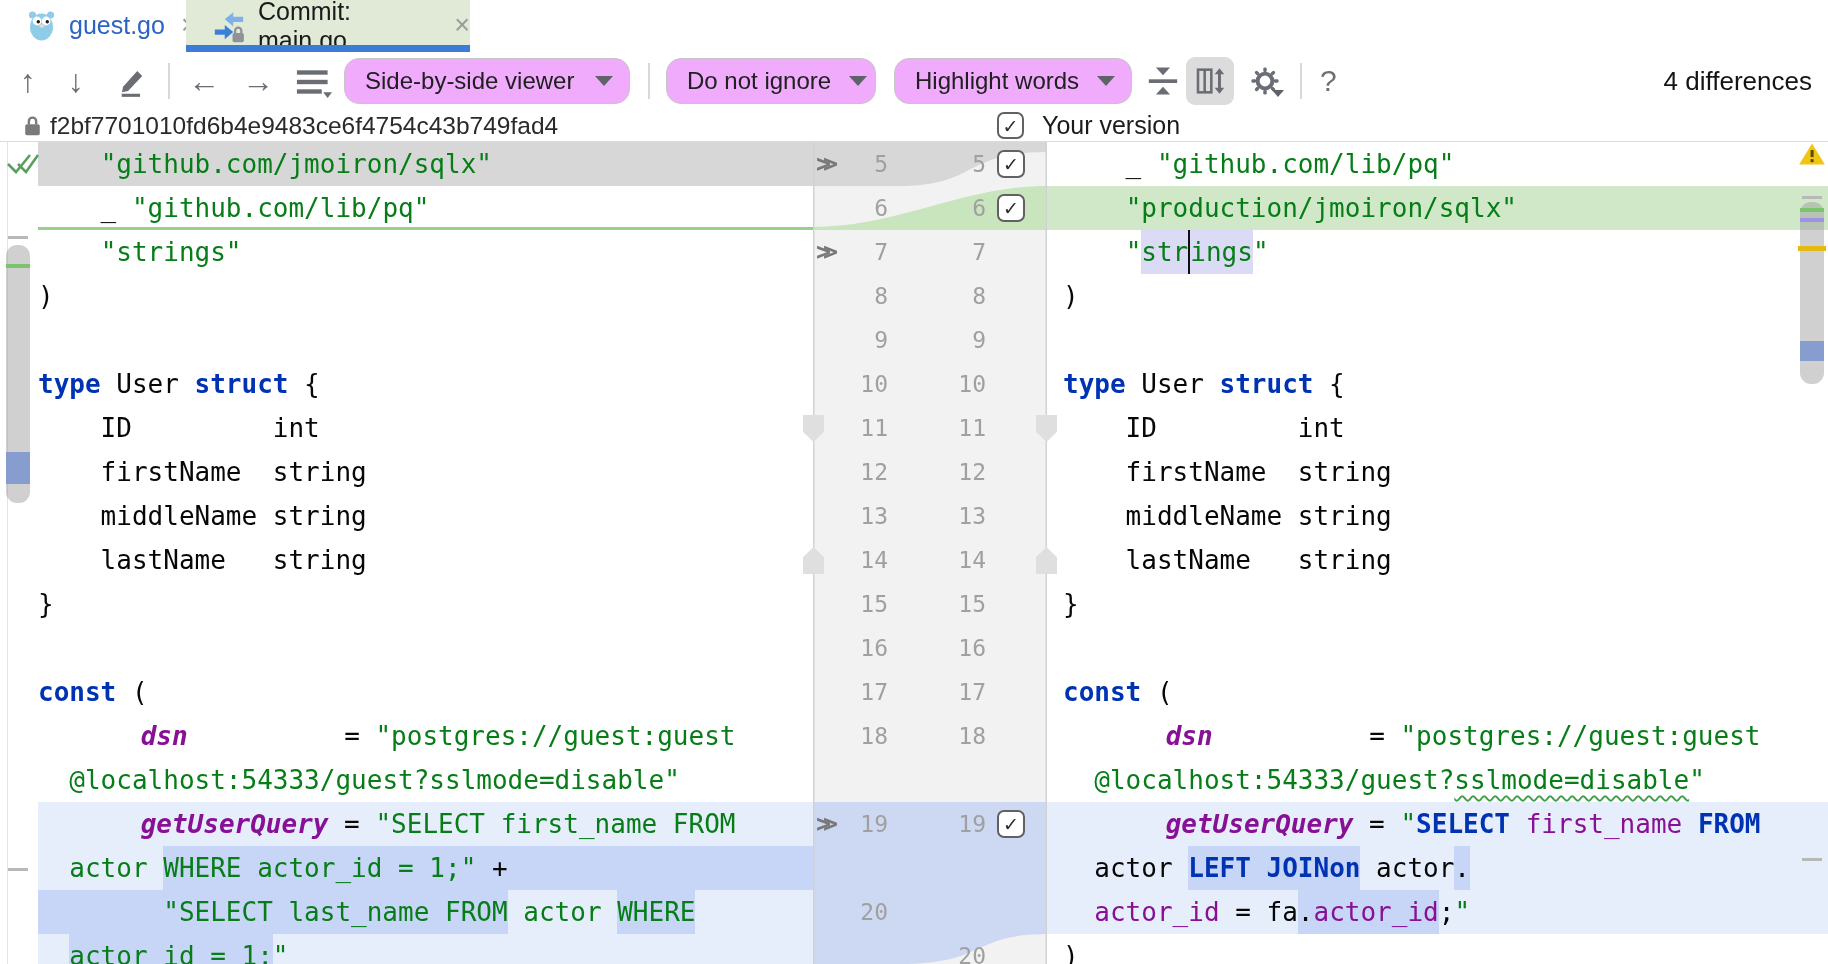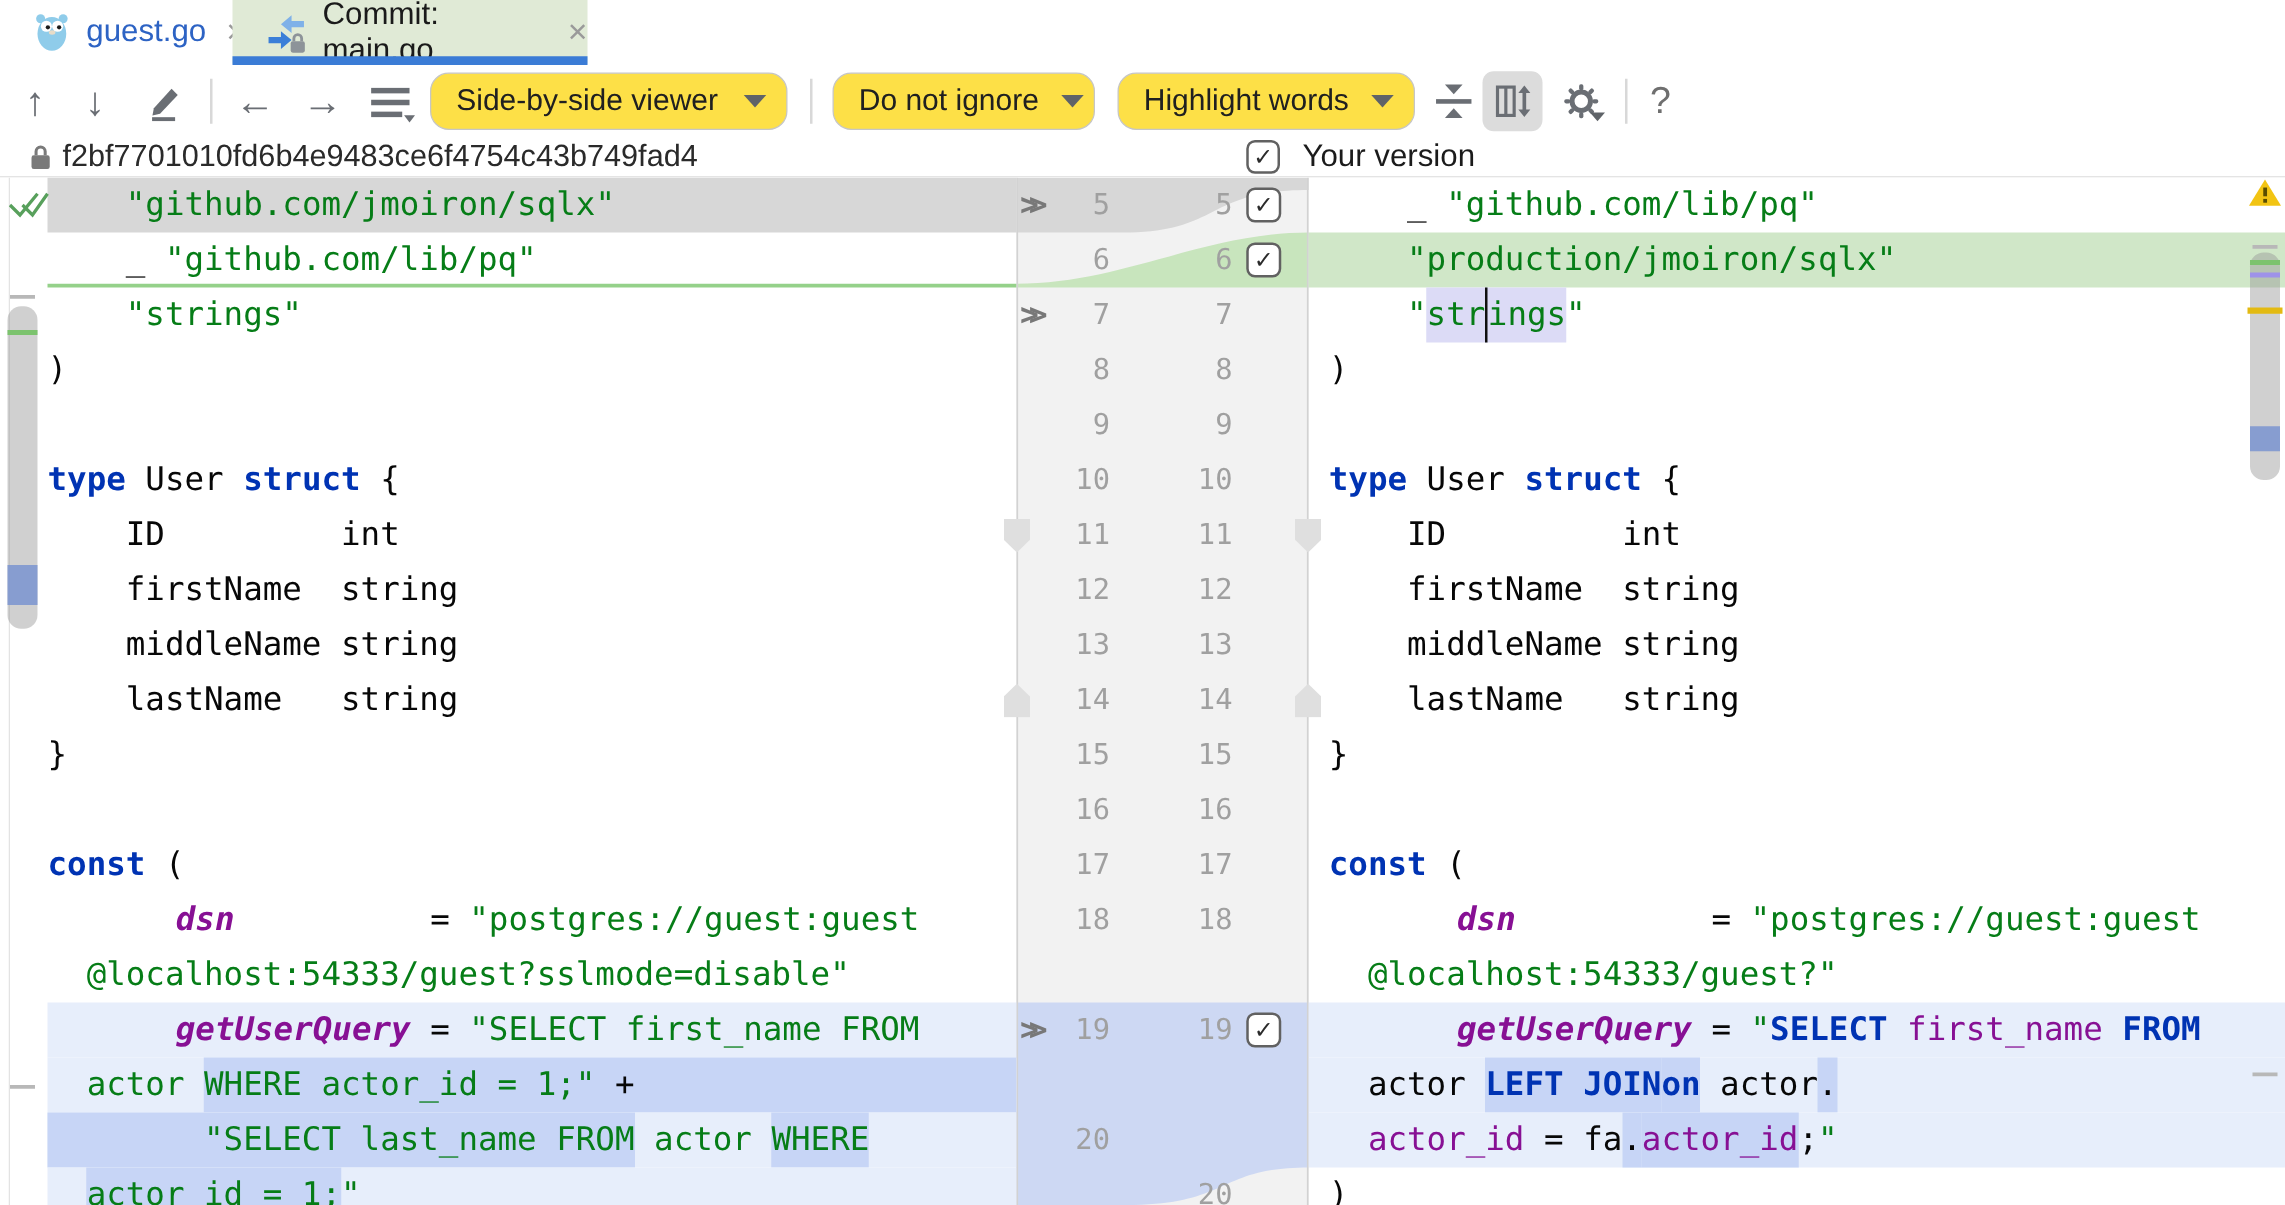--- a/index.html
+++ b/index.html
@@ -13,21 +13,21 @@
   #tab2-underline{position:absolute;left:186px;top:45px;width:284px;height:7px;background:#3b7cd6;}
   .tab-label{font-size:25px;margin-left:12px;}
   #tab1 .tab-label{color:#2d63c4;}
   #tab2 .tab-label{color:#1a1a1a;}
   .tab-close{font-size:27px;color:#9a9a9a;margin-left:16px;line-height:1;}
   .tab-icon{margin-left:26px;display:flex;}
   
   #toolbar{position:absolute;left:0;top:52px;width:1828px;height:58px;background:#fff;}
   .tbtxt{position:absolute;color:#6a6e74;font-size:32px;line-height:58px;top:0;}
   .tsep{position:absolute;top:11px;width:2px;height:36px;background:#d8d8d8;}
-  .dropbtn{position:absolute;top:6px;height:46px;border:1.5px solid #c6c6c6;border-radius:15px;background:#fde047;
+  .dropbtn{position:absolute;top:6px;height:46px;border:1.5px solid #c6c6c6;border-radius:15px;background:#f0abfc;
            display:flex;align-items:center;justify-content:space-between;box-sizing:border-box;padding:0 16px 0 20px;}
   .dropbtn .lbl{font-size:24px;color:#202020;margin-right:18px;white-space:nowrap;}
   .caret{width:0;height:0;border-left:9px solid transparent;border-right:9px solid transparent;border-top:10px solid #5f6368;}
   .tico{position:absolute;top:12px;}
   #columns-btn{position:absolute;left:1186px;top:5px;width:48px;height:48px;background:#dcdcdc;border-radius:9px;
                display:flex;align-items:center;justify-content:center;}
   #help-q{position:absolute;left:1320px;top:0;font-size:30px;color:#6f6f6f;line-height:58px;}
   #diffcount{position:absolute;right:16px;top:0;line-height:58px;font-size:26px;color:#141414;}
   .minicaret{width:0;height:0;border-left:6px solid transparent;border-right:6px solid transparent;border-top:7px solid #5f6368;
              position:absolute;}
@@ -173,20 +173,21 @@
           <rect x="10.8" y="2.4" width="2.4" height="3.4" rx="1" transform="rotate(180 12 12)"></rect>
           <rect x="10.8" y="2.4" width="2.4" height="3.4" rx="1" transform="rotate(225 12 12)"></rect>
           <rect x="10.8" y="2.4" width="2.4" height="3.4" rx="1" transform="rotate(270 12 12)"></rect>
           <rect x="10.8" y="2.4" width="2.4" height="3.4" rx="1" transform="rotate(315 12 12)"></rect>
         </g>
       </svg>
       <span class="minicaret" style="left:24px;top:26px;"></span>
     </div>
     <div class="tsep" style="left:1300px;"></div>
     <div id="help-q">?</div>
+    <div id="diffcount">4 differences</div>
   </div>
 
   <div id="cmp-header">
     <span id="lock-ic">
       <svg width="17" height="23" viewBox="0 0 14 18">
         <rect x="1" y="8" width="12" height="9" rx="1.5" fill="#7a7a7a"></rect>
         <path d="M4 8 V5.5 a3 3 0 016 0 V8" stroke="#7a7a7a" stroke-width="2" fill="none"></path>
       </svg>
     </span>
     <span id="hash">f2bf7701010fd6b4e9483ce6f4754c43b749fad4</span>
@@ -231,21 +232,21 @@
         <div class="crow" style="top: 88px;"><span class="t-p">    </span><span class="t-s">"</span><span class="t-s sel">str</span><span class="t-s selc">ings</span><span class="t-s">"</span></div>
         <div class="crow" style="top: 132px;"><span class="t-p">)</span></div>
         <div class="crow" style="top: 220px;"><span class="t-k">type</span><span class="t-p"> User </span><span class="t-k">struct</span><span class="t-p"> {</span></div>
         <div class="crow" style="top: 264px;"><span class="t-p">    ID         int</span></div>
         <div class="crow" style="top: 308px;"><span class="t-p">    firstName  string</span></div>
         <div class="crow" style="top: 352px;"><span class="t-p">    middleName string</span></div>
         <div class="crow" style="top: 396px;"><span class="t-p">    lastName   string</span></div>
         <div class="crow" style="top: 440px;"><span class="t-p">}</span></div>
         <div class="crow" style="top: 528px;"><span class="t-k">const</span><span class="t-p"> (</span></div>
         <div class="crow" style="top: 572px;"><span class="t-p">    </span><span class="t-c">dsn</span><span class="t-p">          = </span><span class="t-s">"postgres://guest:guest</span></div>
-        <div class="crow" style="top: 616px;"><span class="t-p">  </span><span class="t-s">@localhost:54333/guest?</span><span class="t-s">"</span></div>
+        <div class="crow" style="top: 616px;"><span class="t-p">  </span><span class="t-s">@localhost:54333/guest?</span><span class="t-s sq">sslmode=disable</span><span class="t-s">"</span></div>
         <div class="crow bg-blue" style="top: 660px;"><span class="t-p">    </span><span class="t-c">getUserQuery</span><span class="t-p"> = </span><span class="t-s">"</span><span class="t-k">SELECT</span><span class="t-p"> </span><span class="t-o">first_name</span><span class="t-p"> </span><span class="t-k">FROM</span></div>
         <div class="crow bg-blue" style="top: 704px;"><span class="t-p">  actor </span><span class="t-k hl">LEFT JOIN</span><span class="t-k hl">on</span><span class="t-p"> actor</span><span class="t-p hl">.</span></div>
         <div class="crow bg-blue" style="top: 748px;"><span class="t-p">  </span><span class="t-o">actor_id</span><span class="t-p"> = fa</span><span class="t-p hl">.</span><span class="t-o hl">actor_id</span><span class="t-p">;</span><span class="t-s">"</span></div>
         <div class="crow" style="top: 792px;"><span class="t-p">)</span></div>
       </div>
     <div id="green-sep-line"></div>
 
     <div style="position:absolute;left:6px;top:8px;">
       <svg width="34" height="28" viewBox="0 0 34 28">
         <path d="M2 14 l8 8 L24 5" stroke="#58a05c" stroke-width="2.6" fill="none"></path>

